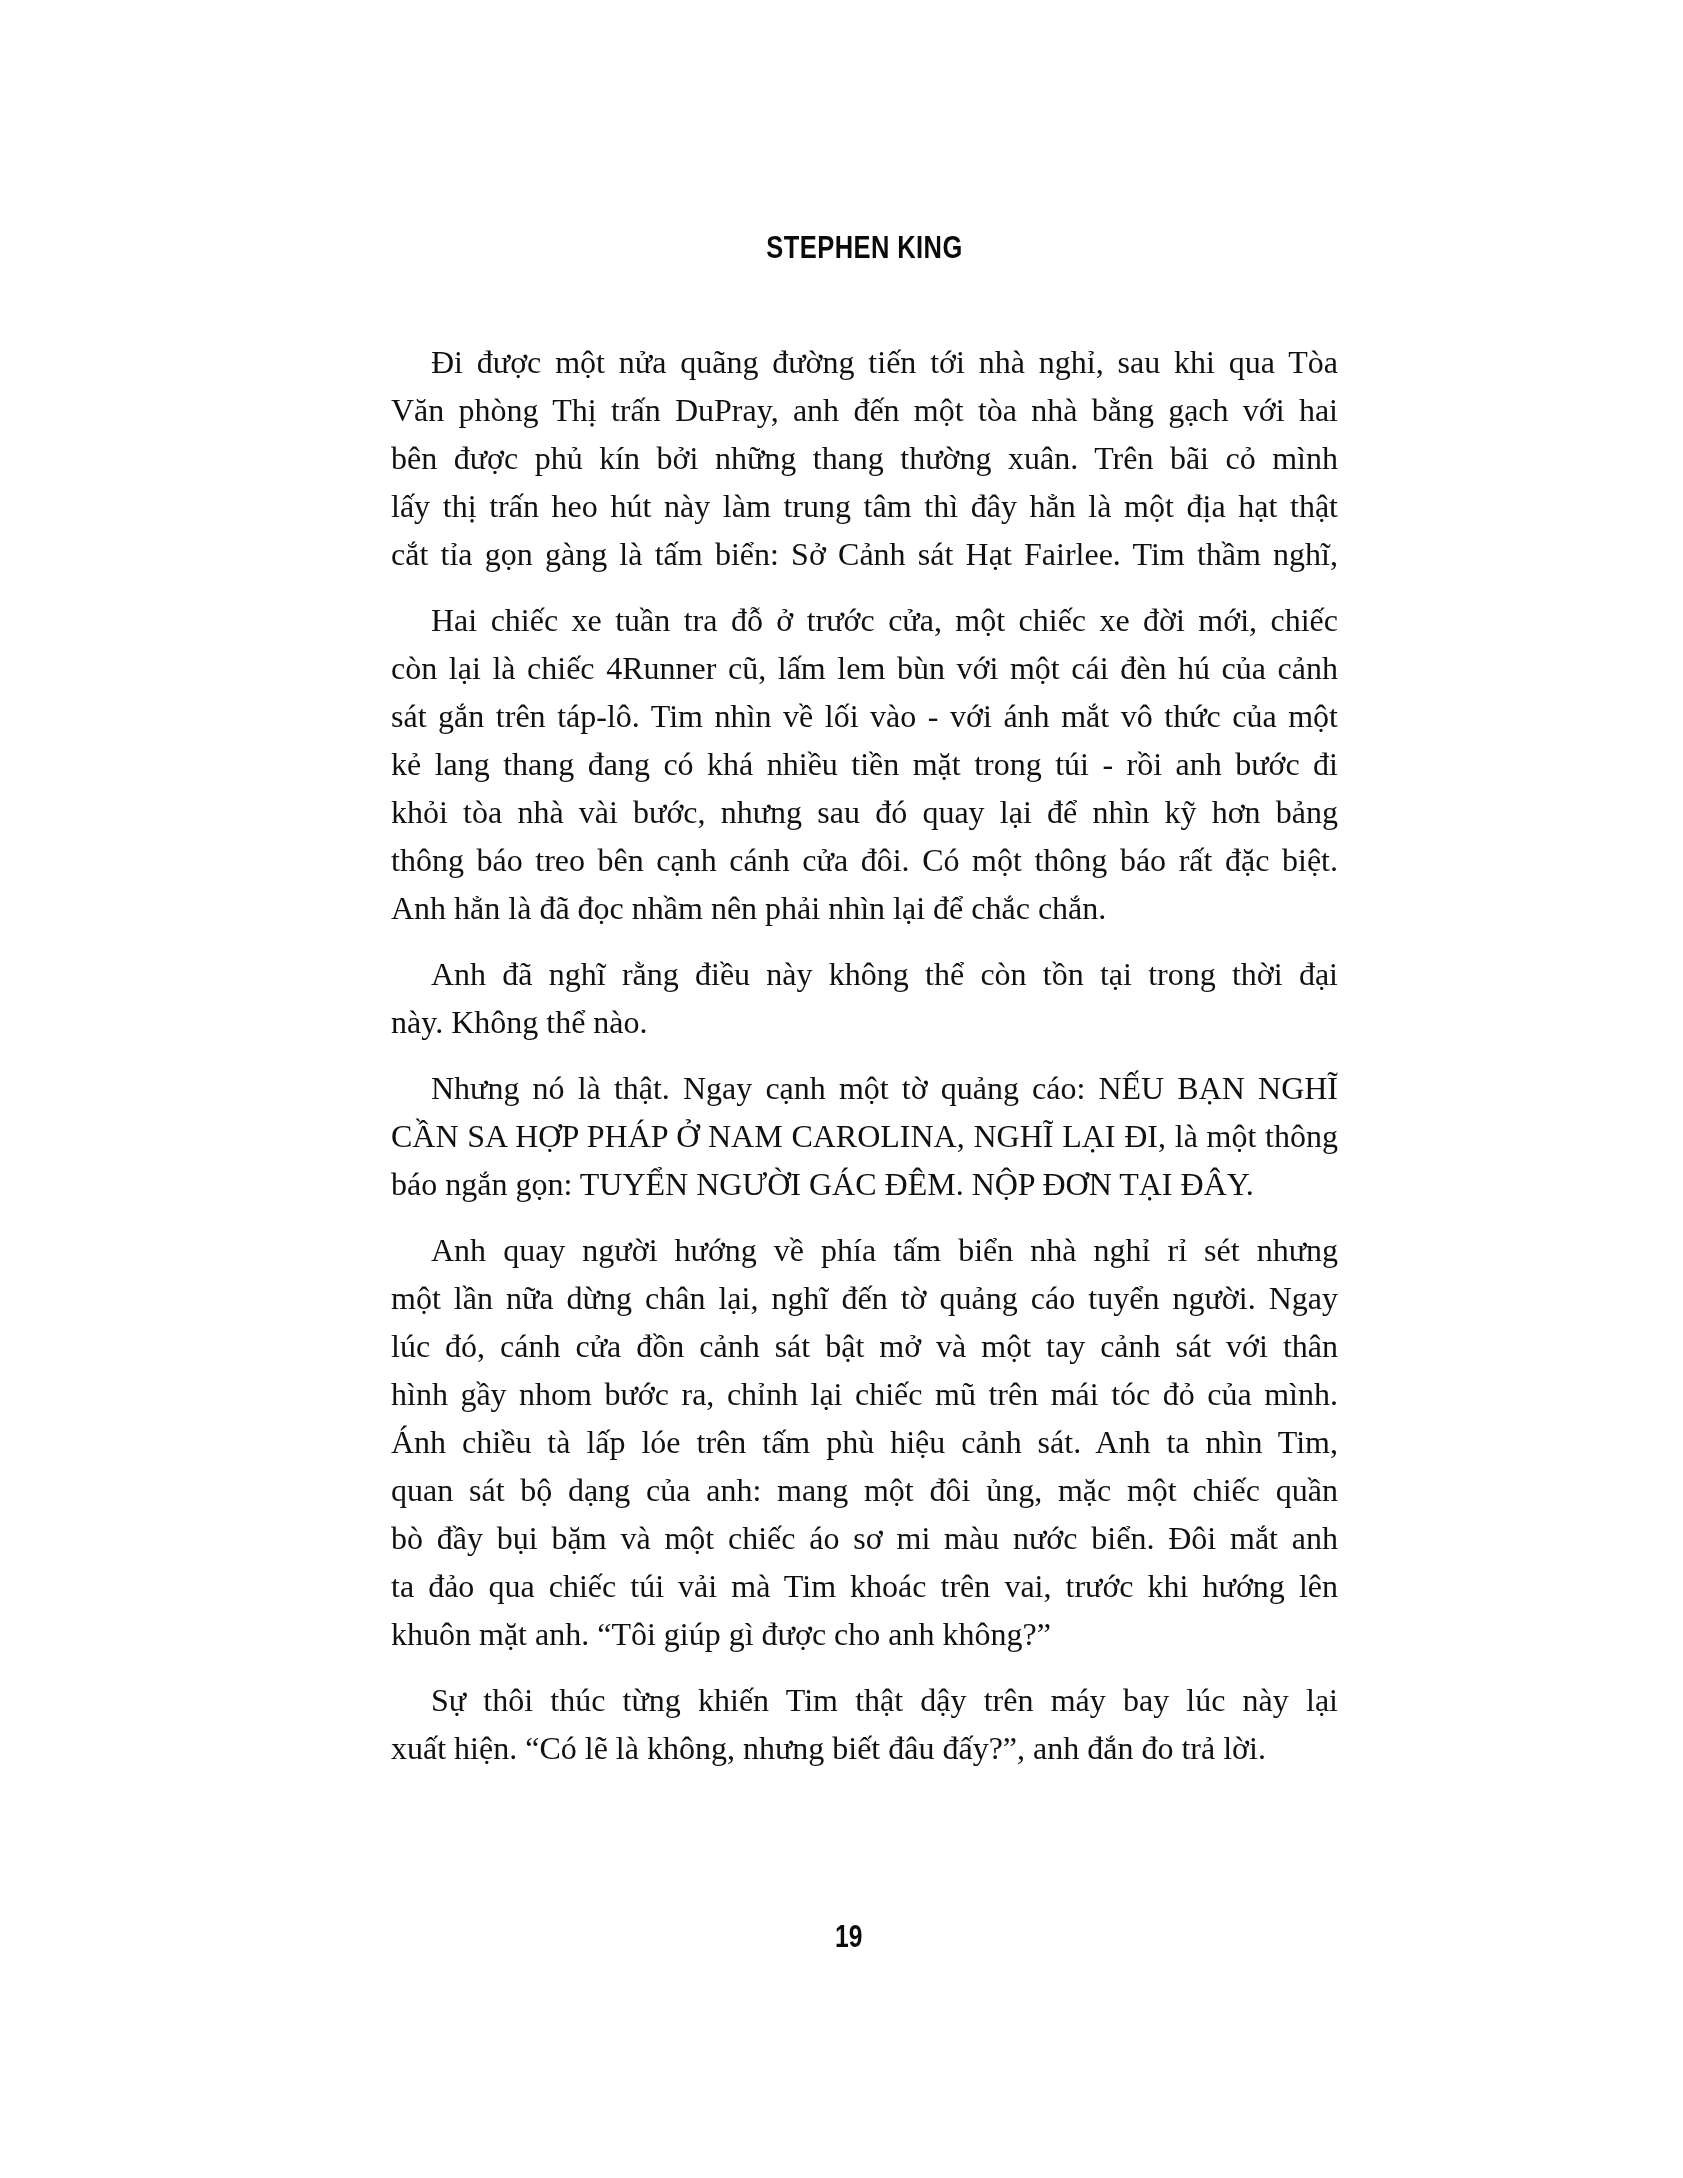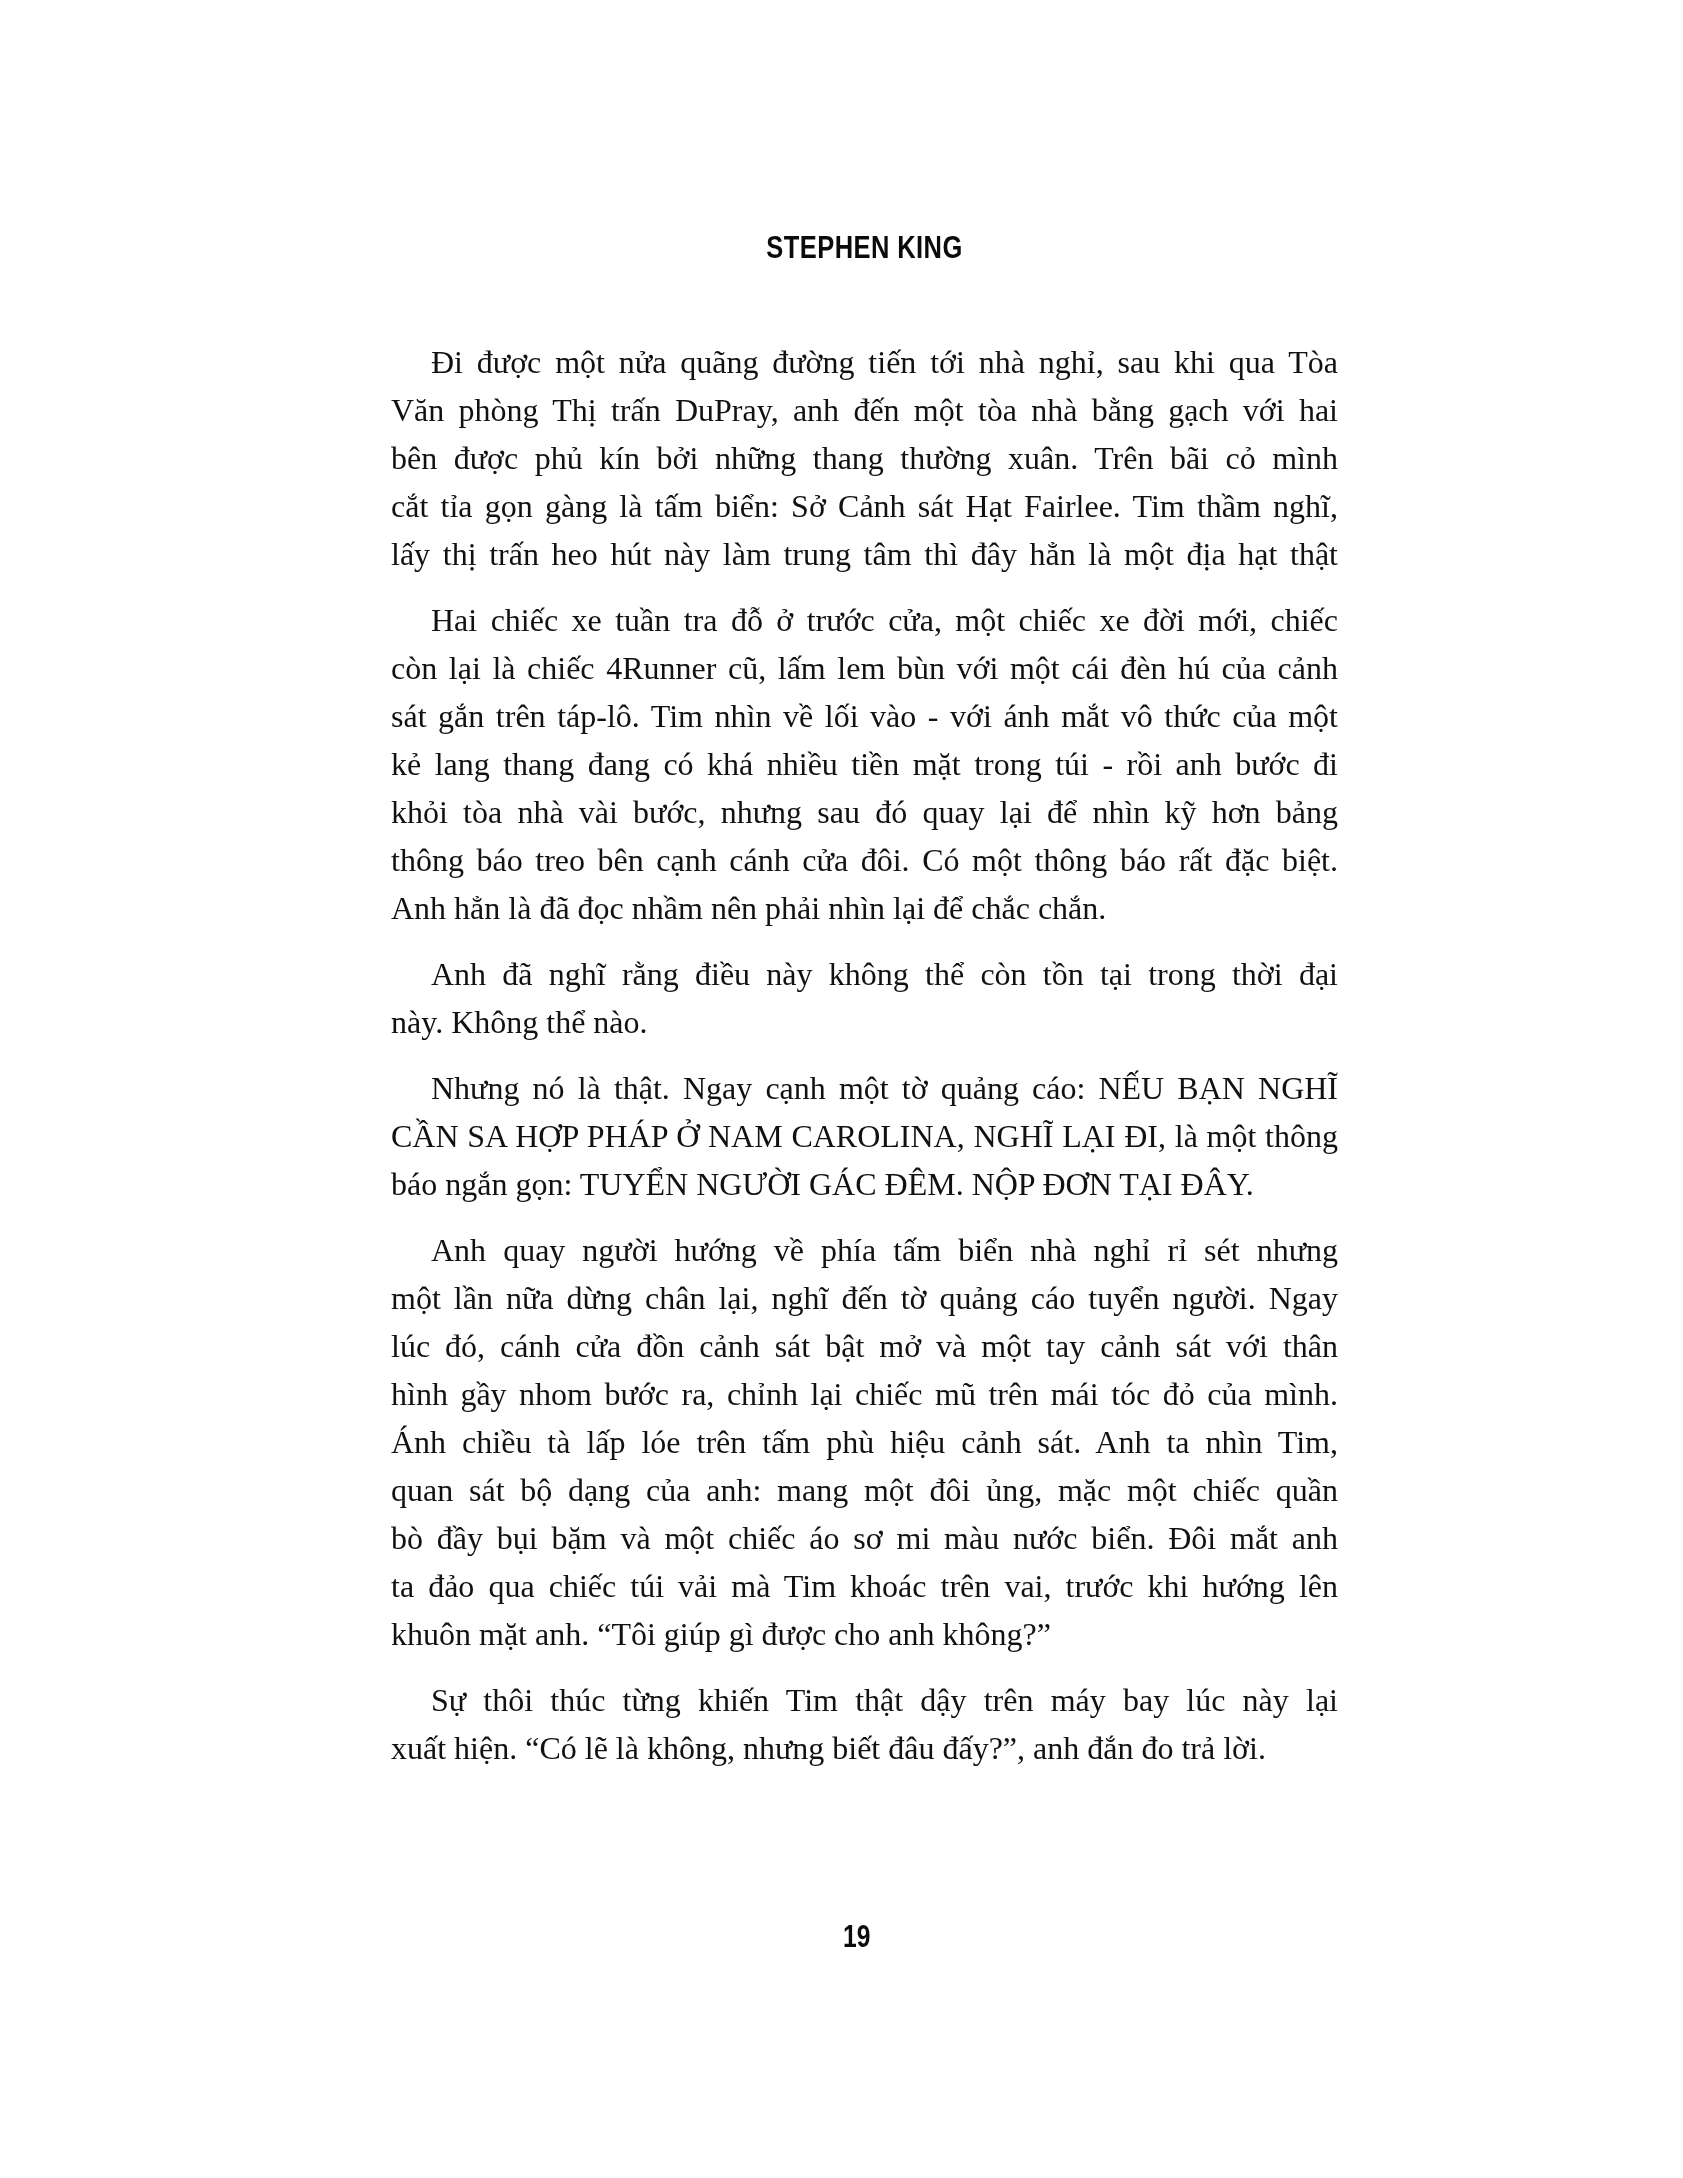--- a/index.html
+++ b/index.html
@@ -47,21 +47,21 @@
   .para + .para { margin-top: 18px; }
   .line {
     text-align: justify;
     text-align-last: justify;
     white-space: normal;
   }
   .line.first { padding-left: 40px; }
   .line.final { text-align-last: left; }
   .page-number {
     position: absolute;
-    left: 383px;
+    left: 375px;
     top: 1921px;
     width: 947px;
     text-align: center;
     font-family: "Liberation Sans", "DejaVu Sans", sans-serif;
     font-weight: 800;
     font-size: 30px;
     line-height: 32px;
     color: #0b0b0b;
   }
   .page-number .squeeze {
@@ -77,22 +77,22 @@
 
   <div class="running-head">
     <span class="squeeze">STEPHEN KING</span>
   </div>
 
   <div class="text-block" id="text-block">
       <div class="para">
         <div class="line first">Đi được một nửa quãng đường tiến tới nhà nghỉ, sau khi qua Tòa</div>
         <div class="line">Văn phòng Thị trấn DuPray, anh đến một tòa nhà bằng gạch với hai</div>
         <div class="line">bên được phủ kín bởi những thang thường xuân. Trên bãi cỏ mình</div>
+        <div class="line">lấy thị trấn heo hút này làm trung tâm thì đây hẳn là một địa hạt thật</div>
         <div class="line">cắt tỉa gọn gàng là tấm biển: Sở Cảnh sát Hạt Fairlee. Tim thầm nghĩ,</div>
-        <div class="line">lấy thị trấn heo hút này làm trung tâm thì đây hẳn là một địa hạt thật</div>
       </div>
       <div class="para">
         <div class="line first">Hai chiếc xe tuần tra đỗ ở trước cửa, một chiếc xe đời mới, chiếc</div>
         <div class="line">còn lại là chiếc 4Runner cũ, lấm lem bùn với một cái đèn hú của cảnh</div>
         <div class="line">sát gắn trên táp-lô. Tim nhìn về lối vào - với ánh mắt vô thức của một</div>
         <div class="line">kẻ lang thang đang có khá nhiều tiền mặt trong túi - rồi anh bước đi</div>
         <div class="line">khỏi tòa nhà vài bước, nhưng sau đó quay lại để nhìn kỹ hơn bảng</div>
         <div class="line">thông báo treo bên cạnh cánh cửa đôi. Có một thông báo rất đặc biệt.</div>
         <div class="line final">Anh hẳn là đã đọc nhầm nên phải nhìn lại để chắc chắn.</div>
       </div>

